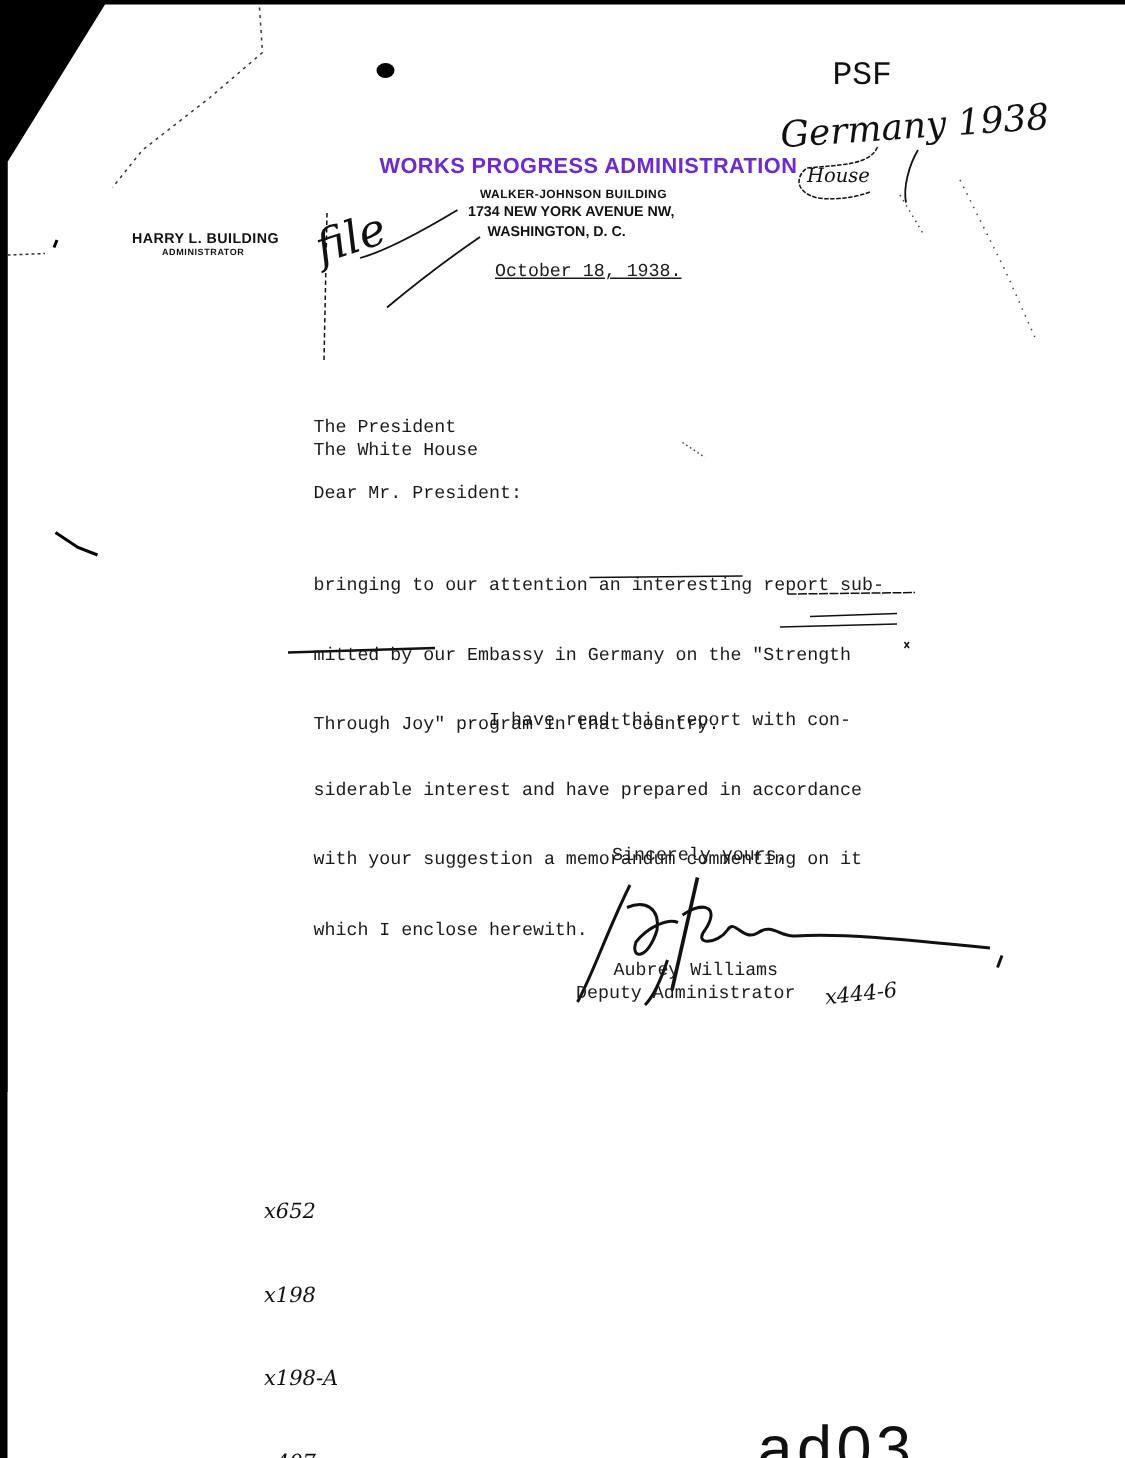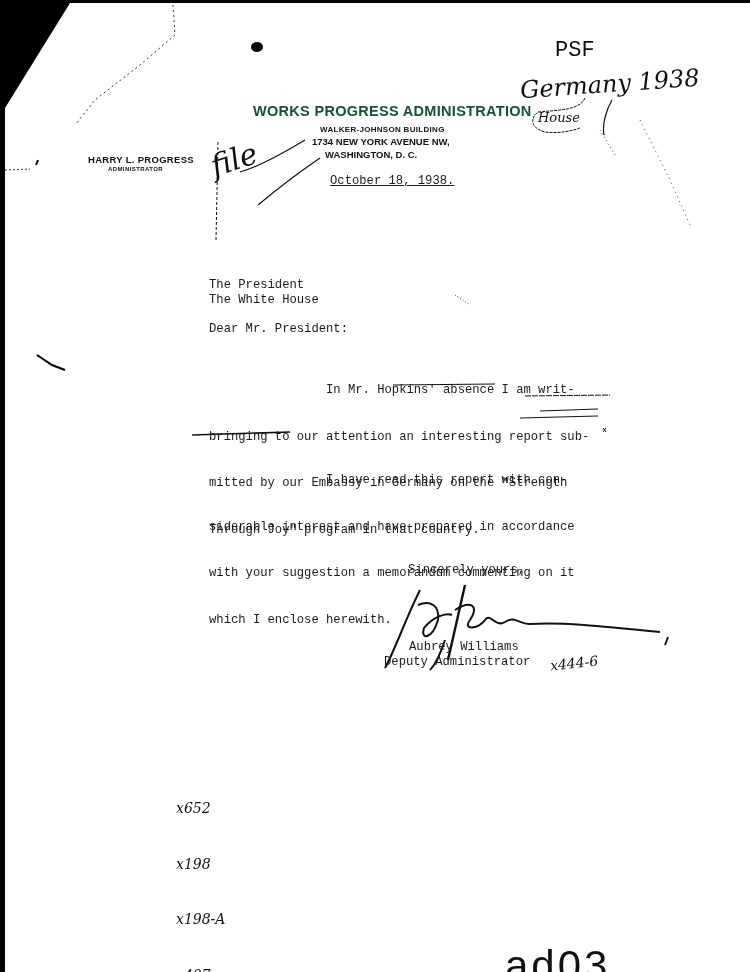--- a/index.html
+++ b/index.html
@@ -29,21 +29,21 @@
       pointer-events: none;
     }
     .abs { position: absolute; white-space: pre; }
 
     .letterhead-title {
       left: 253px; top: 103px;
       font-family: "Liberation Sans", "DejaVu Sans", sans-serif;
       font-size: 14.5px;
       font-weight: bold;
       letter-spacing: 0.3px;
-      color: #14532d;
+      color: #6d28d9;
     }
     .letterhead-line {
       font-family: "Liberation Sans", "DejaVu Sans", sans-serif;
       font-weight: bold;
       color: #111;
     }
     .lh-building { left: 320px; top: 125px; font-size: 8px; letter-spacing: 0.3px; }
     .lh-street   { left: 312px; top: 136px; font-size: 9.5px; }
     .lh-city     { left: 325px; top: 149px; font-size: 9.5px; }
 
@@ -143,32 +143,31 @@
     <path d="M455,610 C470,600 480,605 470,620 C462,630 478,630 485,620 C490,612 495,628 505,622 C515,615 520,625 530,624 C560,622 600,626 660,632" stroke="#111" stroke-width="2" fill="none"></path>
     <path d="M668,637 L665,645" stroke="#111" stroke-width="2" fill="none"></path>
     <path d="M445,640 C440,655 435,665 430,670" stroke="#111" stroke-width="2" fill="none"></path>
   </svg>
 
   <div class="abs letterhead-title">WORKS PROGRESS ADMINISTRATION</div>
   <div class="abs letterhead-line lh-building">WALKER-JOHNSON BUILDING</div>
   <div class="abs letterhead-line lh-street">1734 NEW YORK AVENUE NW,</div>
   <div class="abs letterhead-line lh-city">WASHINGTON, D. C.</div>
 
-  <div class="abs admin-name">HARRY L. PROGRESS</div>
+  <div class="abs admin-name">HARRY L. BUILDING</div>
   <div class="abs admin-title">ADMINISTRATOR</div>
 
   <div class="abs typed date">October 18, 1938.</div>
 
   <div class="abs typed addr1">The President</div>
   <div class="abs typed addr2">The White House</div>
 
   <div class="abs typed salutation">Dear Mr. President:</div>
 
   <div class="abs typed para para1">
-    <span class="line">                In Mr. Hopkins' absence I am writ-</span>
     <span class="line">bringing to our attention an interesting report sub-</span>
     <span class="line">mitted by our Embassy in Germany on the "Strength</span>
     <span class="line">Through Joy" program in that country.</span>
   </div>
 
   <div class="abs typed para para2">
     <span class="line">                I have read this report with con-</span>
     <span class="line">siderable interest and have prepared in accordance</span>
     <span class="line">with your suggestion a memorandum commenting on it</span>
     <span class="line">which I enclose herewith.</span>

